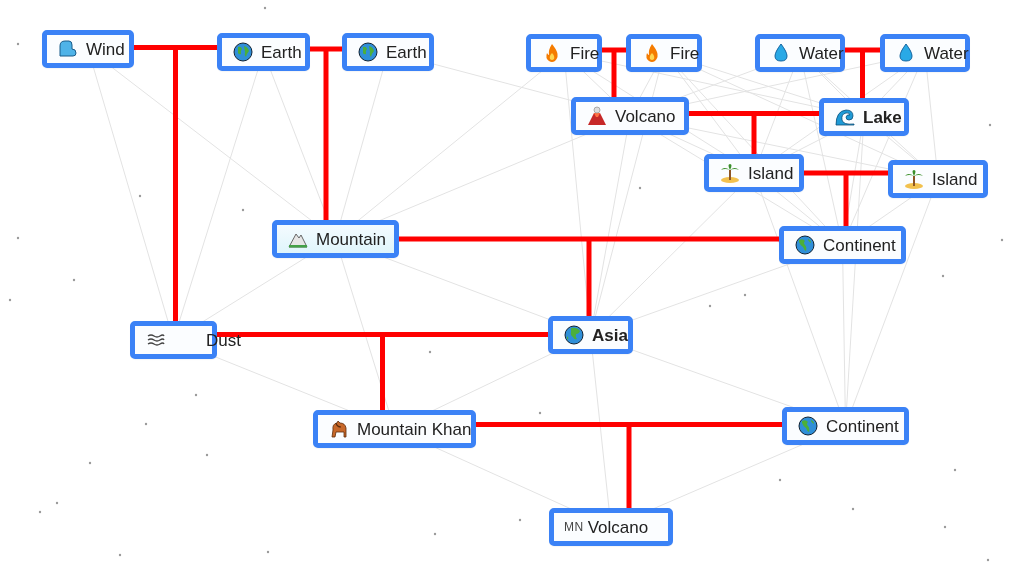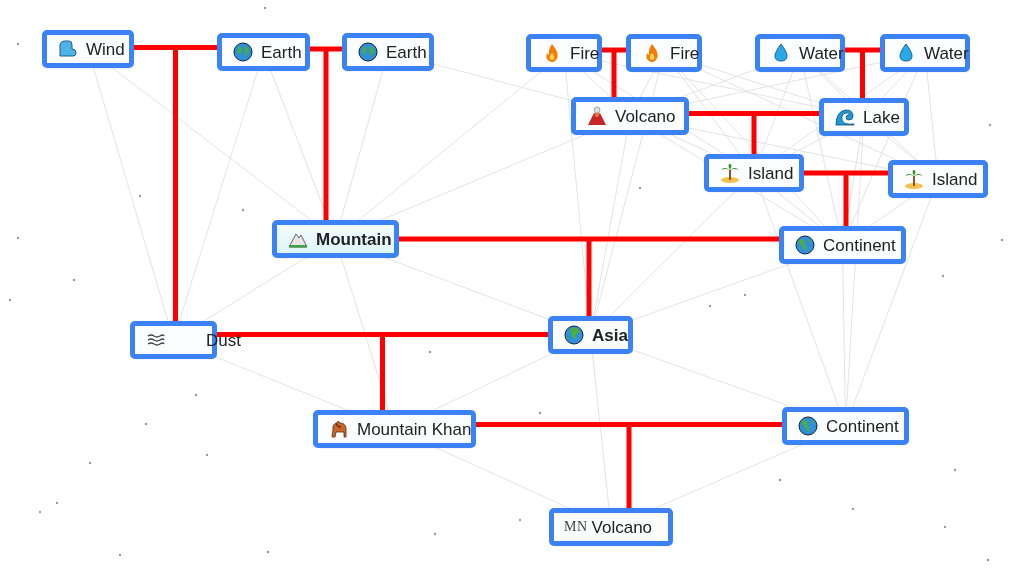--- a/index.html
+++ b/index.html
@@ -1,23 +1,23 @@
 <!DOCTYPE html>
 <html><head>
 <meta charset="utf-8">
 <style>
   html,body{margin:0;padding:0;}
   body{width:1024px;height:576px;background:#ffffff;position:relative;overflow:hidden;font-family:"Liberation Sans","DejaVu Sans",sans-serif;}
   #canvas{position:absolute;left:0;top:0;width:1024px;height:576px;}
   svg.layer{position:absolute;left:0;top:0;}
   .node{position:absolute;box-sizing:border-box;height:38px;background:#fbfdff;border:5px solid #3b82f6;border-radius:5px;display:flex;align-items:center;padding:0 10px 0 10px;font-size:17px;color:#222;white-space:nowrap;box-shadow:0 1px 1px rgba(0,0,0,0.04);cursor:pointer;}
-  .node.highlight{background:linear-gradient(#f4fbff,#dff5fb);font-weight:bold;}
+  .node.highlight{background:linear-gradient(#f4fbff,#dff5fb);}
   .emoji{display:inline-block;width:22px;height:22px;margin-right:7px;position:relative;font-size:18px;line-height:22px;text-align:center;}
   .label{line-height:1;}
-  .mn{font-size:14px;color:#444;letter-spacing:0.5px;margin-right:4px;width:auto;font-family:Liberation Serif, serif;}
+  .mn{font-size:12px;color:#444;letter-spacing:0.5px;margin-right:4px;width:auto;}
 </style>
 </head>
 <body>
 
 <div id="canvas">
   <svg class="layer" id="bg-lines" width="1024" height="576">
       <line x1="88" y1="49" x2="335.5" y2="239" stroke="#e3e3e3" stroke-width="1"></line>
       <line x1="88" y1="49" x2="173.5" y2="340" stroke="#e3e3e3" stroke-width="1"></line>
       <line x1="263.5" y1="52" x2="335.5" y2="239" stroke="#e3e3e3" stroke-width="1"></line>
       <line x1="263.5" y1="52" x2="173.5" y2="340" stroke="#e3e3e3" stroke-width="1"></line>
@@ -168,21 +168,21 @@
         <span class="label">Water</span>
       </div>
       <div class="node" style="left: 571px; top: 97px; width: 118px;">
         <span class="emoji"><svg width="22" height="22" viewBox="0 0 22 22">
             <path d="M2 20 L8 8 L14 8 L20 20 Z" fill="#c62828"></path>
             <path d="M8 8 L14 8 L12 12 L10 12 Z" fill="#ff7043"></path>
             <circle cx="11" cy="5" r="3" fill="#ddd" stroke="#999" stroke-width="0.8"></circle>
           </svg></span>
         <span class="label">Volcano</span>
       </div>
-      <div class="node" style="left: 819px; top: 98px; width: 90px;">
+      <div class="node" style="left: 819px; top: 98px; width: 90px; font-weight: bold;">
         <span class="emoji"><svg width="22" height="22" viewBox="0 0 22 22">
             <path d="M2 19 Q2 5 12 4 Q19 4 19 10 Q19 14 15 14 Q12 14 12 11 Q13 8 16 9 Q15 6 12 7 Q7 8 8 14 Q9 19 20 18 L20 19 Z" fill="#1e9ad6" stroke="#0b4f7a" stroke-width="0.8"></path>
           </svg></span>
         <span class="label">Lake</span>
       </div>
       <div class="node" style="left: 704px; top: 154px; width: 100px;">
         <span class="emoji"><svg width="22" height="22" viewBox="0 0 22 22">
             <ellipse cx="11" cy="18" rx="9" ry="3" fill="#f2c14e"></ellipse>
             <path d="M11 18 L11 8" stroke="#8d5524" stroke-width="2"></path>
             <path d="M11 8 Q5 4 2 8 Q6 6 11 8 Q16 4 20 8 Q16 6 11 8 Q8 2 11 2 Q14 2 11 8 Z" fill="#3b8f2a"></path>

